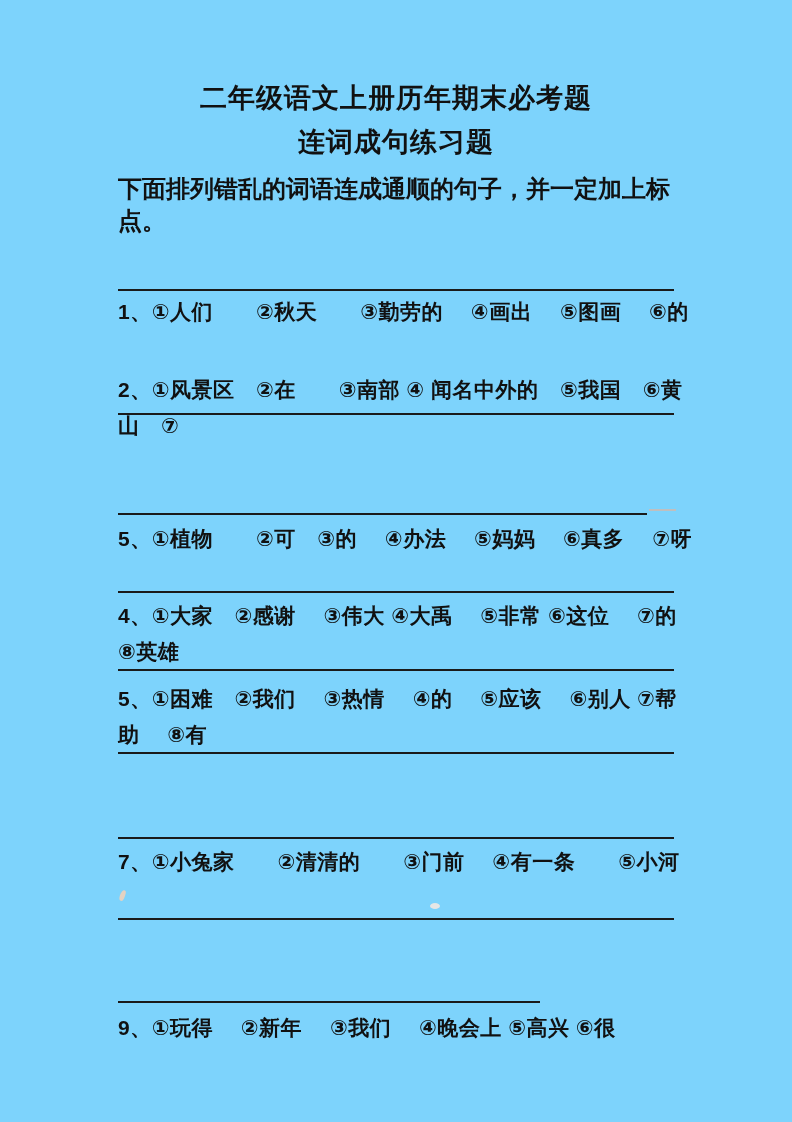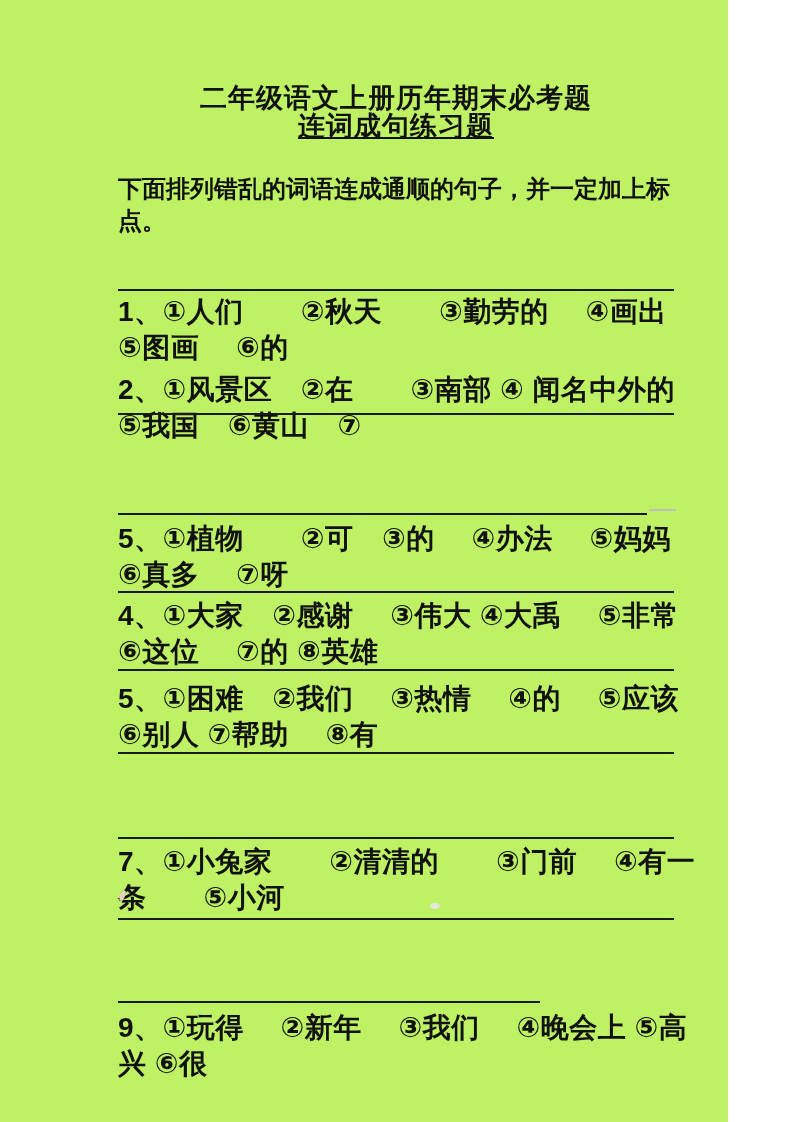--- a/index.html
+++ b/index.html
@@ -2,53 +2,53 @@
 <html><head>
 <meta charset="utf-8">
 <style>
   html, body {
     margin: 0;
     padding: 0;
     background: #ffffff;
   }
   .page {
     position: relative;
-    width: 728px;
+    width: 792px;
     height: 1122px;
-    background: #bef264;
+    background: #7dd3fc;
     overflow: hidden;
     font-family: "Liberation Sans", "DejaVu Sans", sans-serif;
     color: #111111;
   }
   .title {
     position: absolute;
     left: 0;
     width: 792px;
     text-align: center;
     font-size: 27px;
     font-weight: 700;
     letter-spacing: 1px;
     white-space: pre;
   }
   .title1 { top: 80px; }
-  .title2 { top: 108px; text-decoration: underline; }
+  .title2 { top: 124px; }
   .instruction {
     position: absolute;
     left: 118px;
     top: 173px;
     width: 560px;
     font-size: 24px;
     font-weight: 700;
     white-space: pre-wrap;
   }
   .q {
     position: absolute;
     left: 118px;
     width: 580px;
-    font-size: 28px;
+    font-size: 21px;
     font-weight: 700;
     line-height: 36px;
     white-space: pre-wrap;
     letter-spacing: 0.5px;
   }
   .answer-line {
     position: absolute;
     height: 0;
     border-top: 2px solid #1a1a1a;
   }

